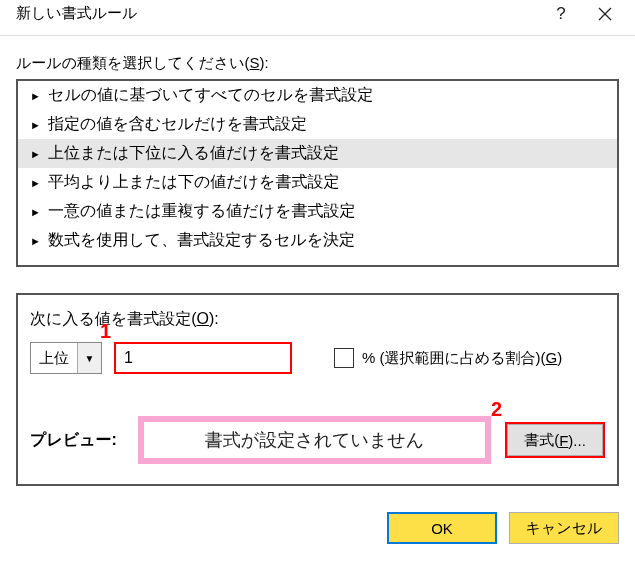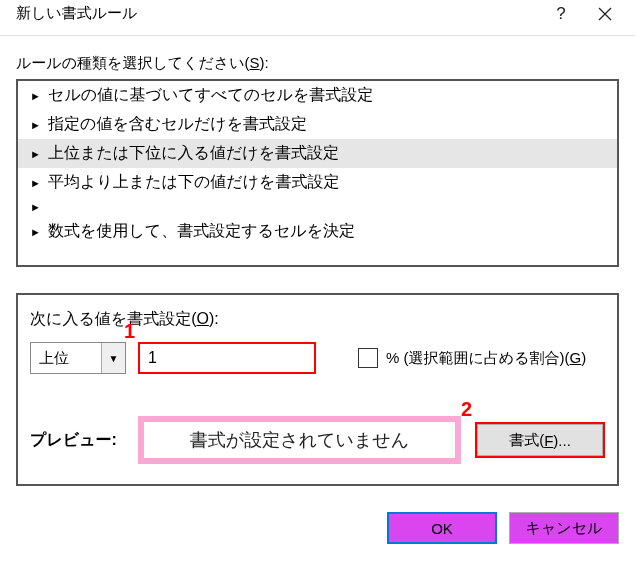--- a/index.html
+++ b/index.html
@@ -65,21 +65,21 @@
   .rank-row {
     display: flex;
     align-items: center;
     gap: 12px;
     margin-bottom: 42px;
   }
   .combo {
     display: flex;
     border: 1px solid #888;
     height: 32px;
-    width: 96px;
+    width: 72px;
     align-items: center;
     background: #fff;
   }
   .combo-text {
     flex: 1;
     padding: 0 8px;
     font-size: 15px;
   }
   .combo-btn {
     width: 24px; height: 30px;
@@ -133,37 +133,37 @@
     justify-content: center;
     font-size: 18px;
     color: #222;
     background: #fff;
   }
   .fmt-btn-wrap { position: relative; }
   .fmt-btn {
     border: 2px solid #ff0000;
     background: #e1e1e1;
     height: 36px;
-    width: 130px;
+    width: 100px;
     font-size: 15px;
     display: flex; align-items: center; justify-content: center;
     box-shadow: inset 0 0 0 1px #adadad;
   }
   .fmt-btn .accel { text-decoration: underline; }
   .footer {
     display: flex;
     justify-content: flex-end;
     gap: 12px;
     padding: 14px 16px 0 16px;
   }
   .btn {
     height: 32px;
     width: 110px;
     border: 1px solid #adadad;
-    background: #d946ef;
+    background: #fde047;
     font-size: 15px;
     display: flex; align-items: center; justify-content: center;
   }
   .btn.primary {
     border: 2px solid #0078d7;
   }
 </style>
 </head>
 <body>
 
@@ -195,20 +195,21 @@
     <div class="rule-item selected">
         <span class="rule-arrow">►</span>
         <span>上位または下位に入る値だけを書式設定</span>
       </div>
     <div class="rule-item">
         <span class="rule-arrow">►</span>
         <span>平均より上または下の値だけを書式設定</span>
       </div>
     <div class="rule-item">
         <span class="rule-arrow">►</span>
+        <span>一意の値または重複する値だけを書式設定</span>
       </div>
     <div class="rule-item">
         <span class="rule-arrow">►</span>
         <span>数式を使用して、書式設定するセルを決定</span>
       </div>
   </div>
 
   <div style="height:18px"></div>
 
 

